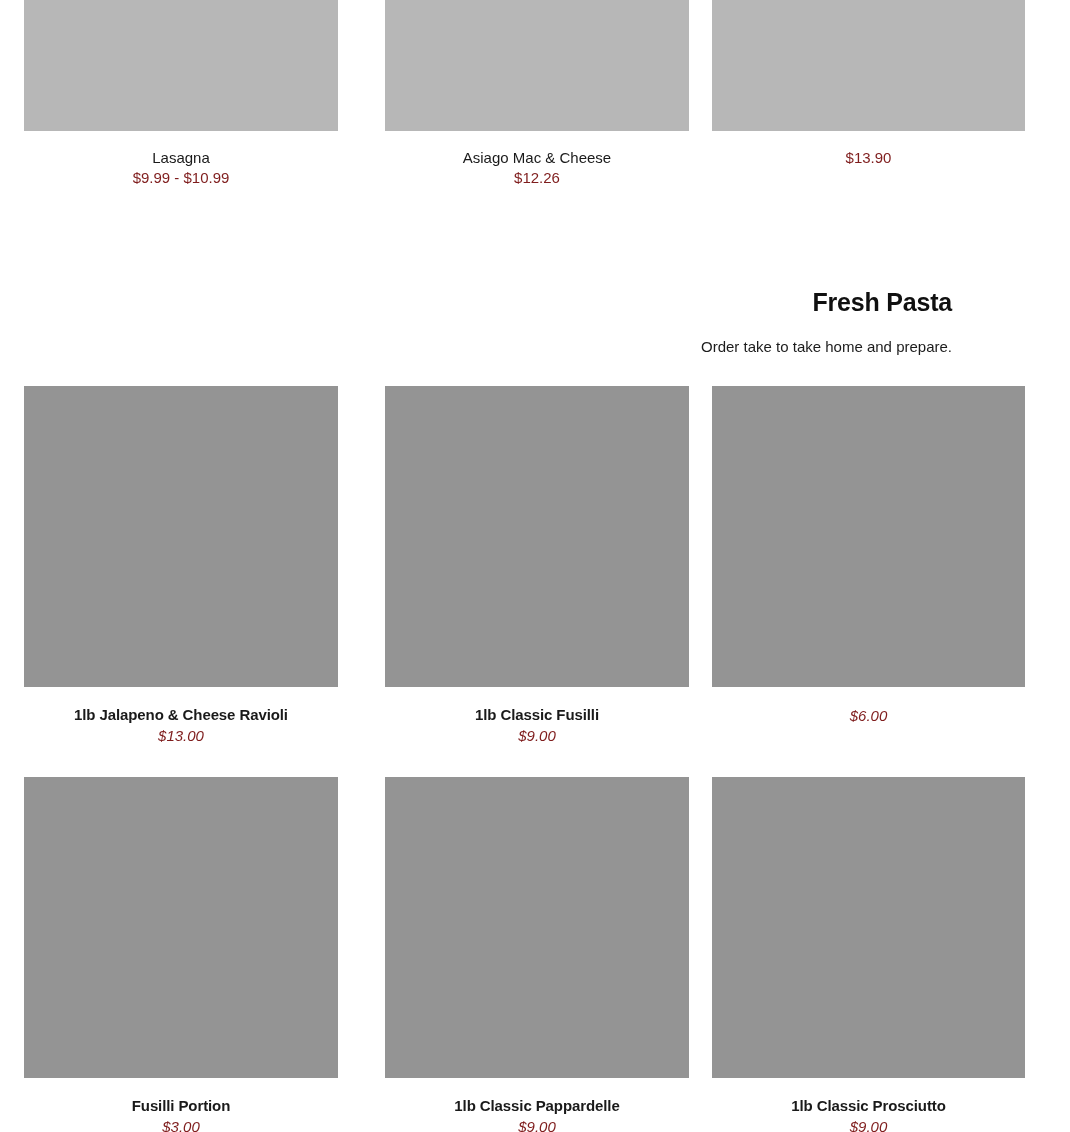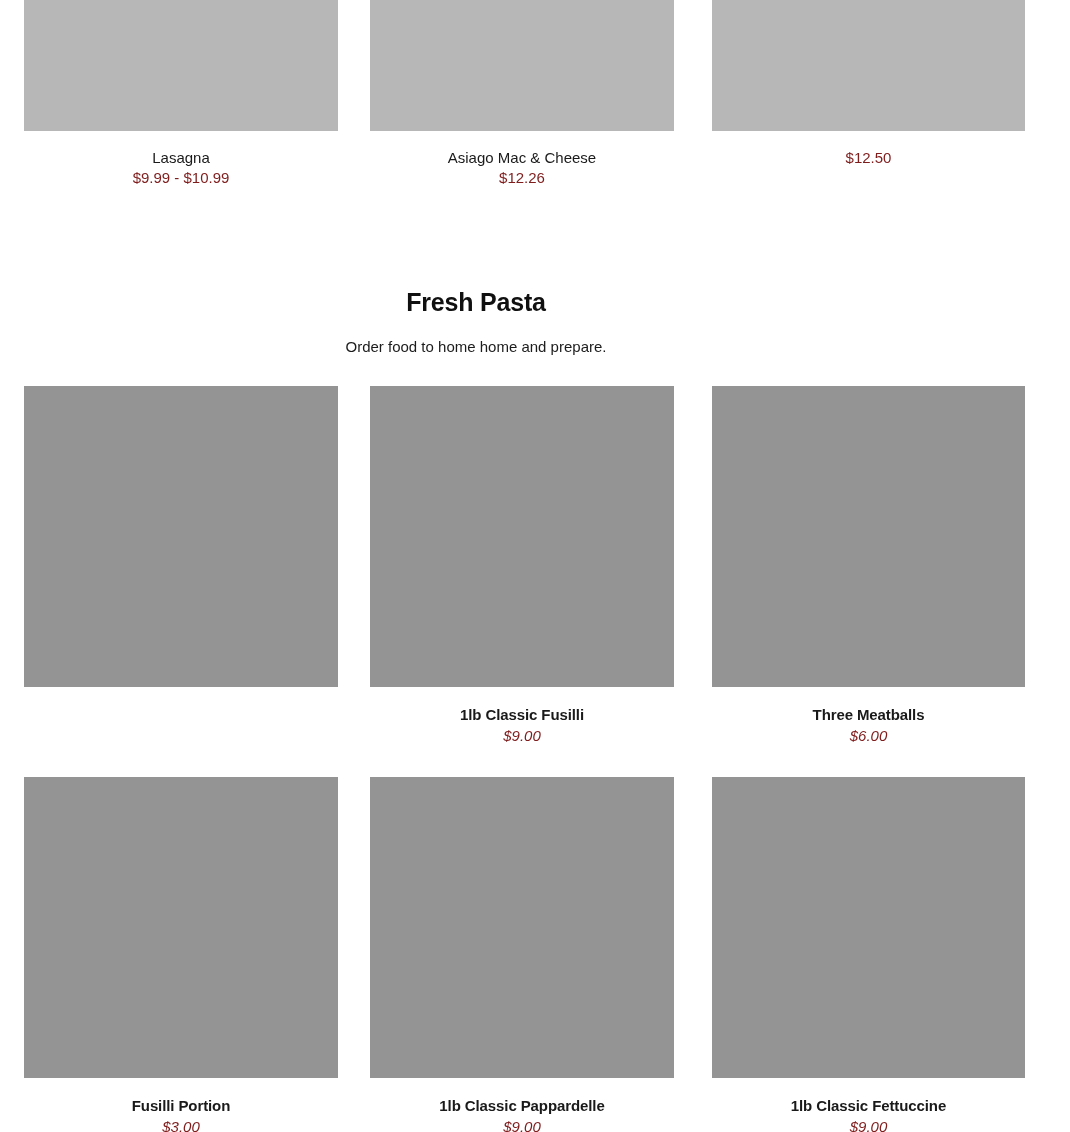--- a/index.html
+++ b/index.html
@@ -20,21 +20,21 @@
   .page {
     position: relative;
     width: 1070px;
     height: 1132px;
     background: #ffffff;
   }
 
   
   .section { position: absolute; left: 0; width: 1070px; }
 
-  .section-head { width: 952px; text-align: center; }
+  .section-head { width: 952px; text-align: right; }
 
   .section-title {
     font-size: 25px;
     font-weight: 700;
     letter-spacing: -0.2px;
     color: #101010;
     line-height: 1.15;
   }
 
   .section-subtitle {
@@ -54,21 +54,21 @@
     left: 0;
     width: 1070px;
   }
 
   .card {
     position: absolute;
     top: 0;
   }
 
   .card-col-0 { left: 24px;  width: 314px; }
-  .card-col-1 { left: 370px; width: 304px; }
+  .card-col-1 { left: 385px; width: 304px; }
   .card-col-2 { left: 712px; width: 313px; }
 
   .card-image {
     display: block;
     width: 100%;
     background: #b7b7b7;
   }
 
   .card-caption {
     width: 100%;
@@ -132,55 +132,58 @@
           <div class="card-image"></div>
           <div class="card-caption">
             <div class="card-name">Asiago Mac &amp; Cheese</div>
             <div class="card-price">$12.26</div>
           </div>
         </div>
 
         <div class="card card-col-2">
           <div class="card-image"></div>
           <div class="card-caption">
-            <div class="card-price">$12.50</div>
+            <div class="card-price">$13.90</div>
           </div>
         </div>
 
       </div>
     </div>
   </div>
 
   <div class="section section-b">
 
     <div class="section-head">
       <div class="section-title">Fresh Pasta</div>
-      <div class="section-subtitle">Order food to home home and prepare.</div>
+      <div class="section-subtitle">Order take to take home and prepare.</div>
     </div>
 
     <div class="grid">
 
       <div class="row row-1">
 
         <div class="card card-col-0">
           <div class="card-image"></div>
+          <div class="card-caption">
+            <div class="card-name">1lb Jalapeno &amp; Cheese Ravioli</div>
+            <div class="card-price">$13.00</div>
+          </div>
         </div>
 
         <div class="card card-col-1">
           <div class="card-image"></div>
           <div class="card-caption">
             <div class="card-name">1lb Classic Fusilli</div>
             <div class="card-price">$9.00</div>
           </div>
         </div>
 
         <div class="card card-col-2">
           <div class="card-image"></div>
           <div class="card-caption">
-            <div class="card-name">Three Meatballs</div>
             <div class="card-price">$6.00</div>
           </div>
         </div>
 
       </div>
 
       <div class="row row-2">
 
         <div class="card card-col-0">
           <div class="card-image"></div>
@@ -194,21 +197,21 @@
           <div class="card-image"></div>
           <div class="card-caption">
             <div class="card-name">1lb Classic Pappardelle</div>
             <div class="card-price">$9.00</div>
           </div>
         </div>
 
         <div class="card card-col-2">
           <div class="card-image"></div>
           <div class="card-caption">
-            <div class="card-name">1lb Classic Fettuccine</div>
+            <div class="card-name">1lb Classic Prosciutto</div>
             <div class="card-price">$9.00</div>
           </div>
         </div>
 
       </div>
 
     </div>
   </div>
 
 </div>

